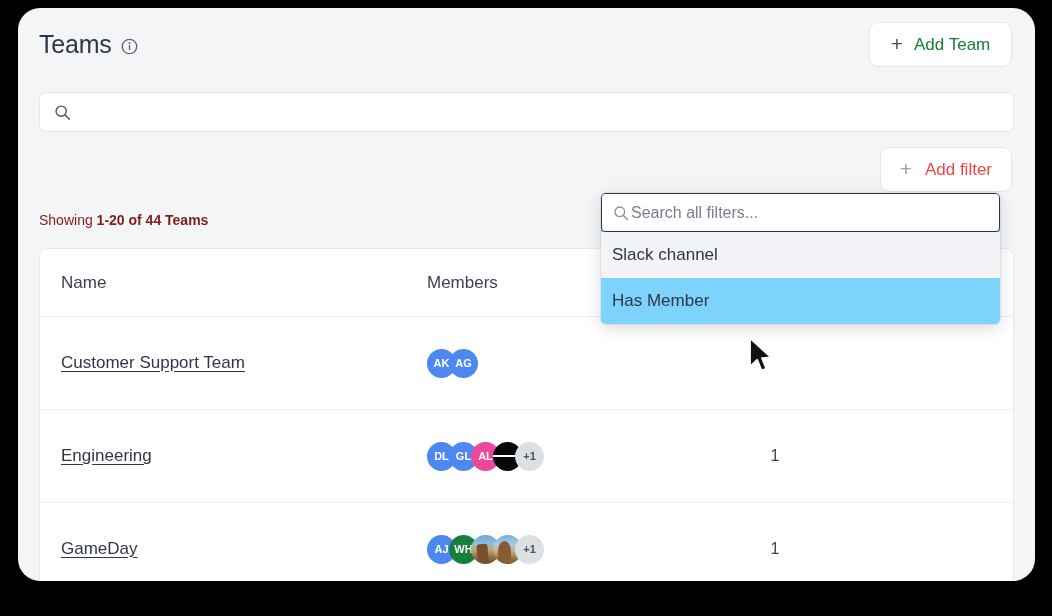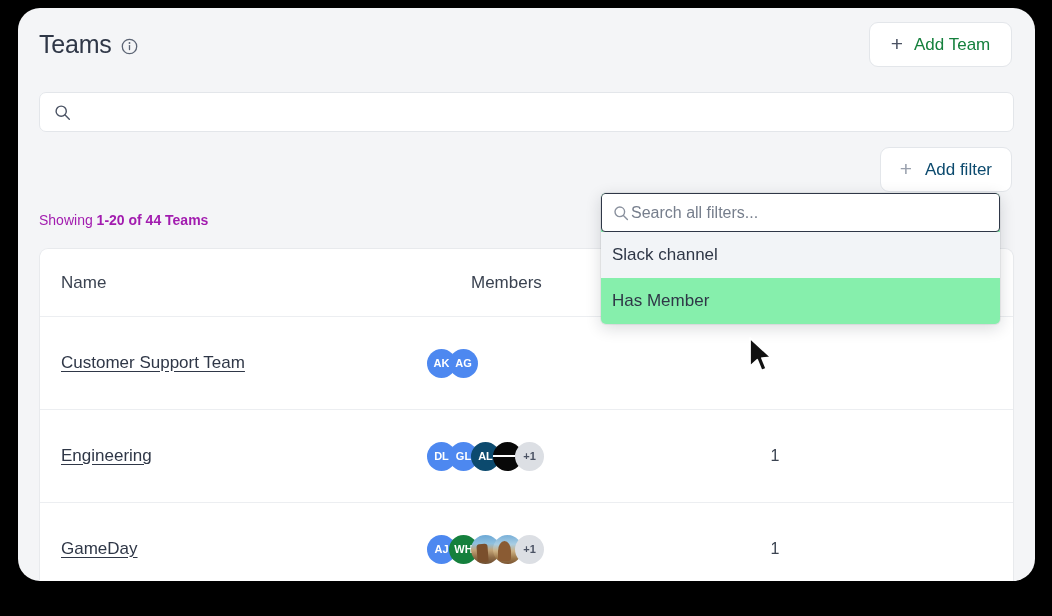--- a/index.html
+++ b/index.html
@@ -132,30 +132,30 @@
   .add-filter-btn .plus {
     font-size: 21px;
     color: #99a0ad;
     line-height: 1;
     font-weight: 300;
     position: relative;
     top: -1px;
   }
   .add-filter-btn .lbl {
     font-size: 17px;
-    color: #0c4a6e;
+    color: #ef4444;
   }
 
   
   .showing-line {
     position: absolute;
     left: 21px;
     top: 204px;
     font-size: 14px;
-    color: #a21caf;
+    color: #7f1d1d;
   }
   .showing-line .strong { font-weight: bold; }
 
   
   .table-card {
     position: absolute;
     left: 21px;
     top: 240px;
     width: 975px;
     bottom: 0;
@@ -165,21 +165,21 @@
     border-radius: 9px 9px 0 0;
     overflow: hidden;
   }
   .t-row {
     display: flex;
     align-items: center;
     height: 93px;
     border-bottom: 1px solid #eceef1;
     padding: 0 0 0 21px;
   }
-  .t-row.head { height: 68px; gap: 44px; }
+  .t-row.head { height: 68px; }
   .col-name  { width: 366px; flex: none; }
   .col-mem   { width: 258px; flex: none; }
   .col-count { width: 180px; flex: none; text-align: center; }
 
   .th {
     font-size: 17px;
     color: #3b4351;
   }
   .team-link {
     font-size: 17px;
@@ -250,21 +250,21 @@
     background: #8a5b33;
     border-radius: 50% 50% 3px 3px;
   }
 
   
   .filter-dropdown {
     position: absolute;
     left: 601px;
     top: 193px;
     width: 399px;
-    background: #86efac;
+    background: #7dd3fc;
     border-radius: 5px;
     box-shadow: 0 4px 16px rgba(20,26,38,0.16), 0 0 0 1px rgba(20,26,38,0.06);
     z-index: 40;
     overflow: hidden;
   }
   .fd-search {
     height: 39px;
     border: 1.5px solid #2f3747;
     border-radius: 4px;
     display: flex;
@@ -365,21 +365,21 @@
               </div>
             </div>
             <div class="col-count"><span class="count-val"></span></div>
           </div>
           <div class="t-row">
             <div class="col-name"><span class="team-link">Engineering</span></div>
             <div class="col-mem">
               <div class="avatars">
                 <div class="av" style="background: rgb(77, 136, 240);">DL</div>
                 <div class="av" style="background: rgb(77, 136, 240);">GL</div>
-                <div class="av" style="background: #0c4a6e;">AL</div>
+                <div class="av" style="background: #ec4899;">AL</div>
                 <div class="av photo-dark"></div>
                 <div class="av more">+1</div>
               </div>
             </div>
             <div class="col-count"><span class="count-val">1</span></div>
           </div>
           <div class="t-row">
             <div class="col-name"><span class="team-link">GameDay</span></div>
             <div class="col-mem">
               <div class="avatars">

